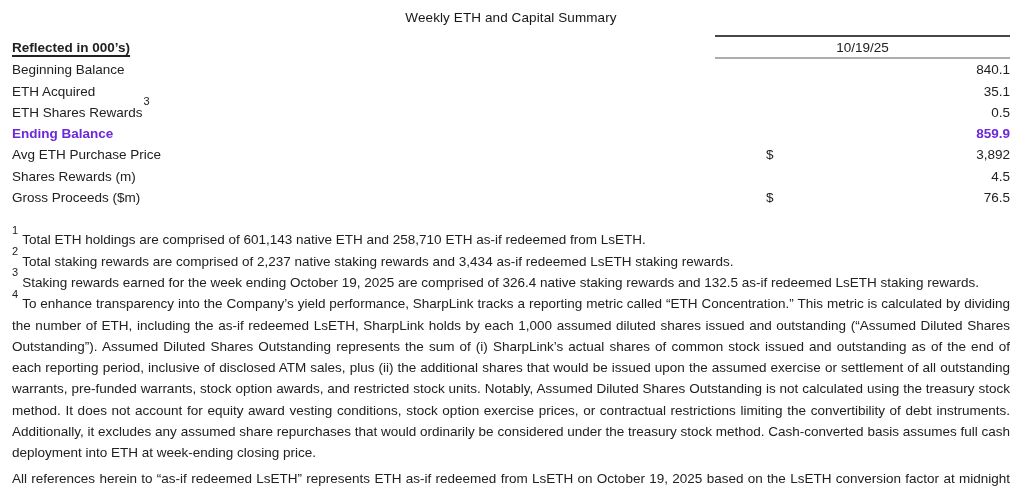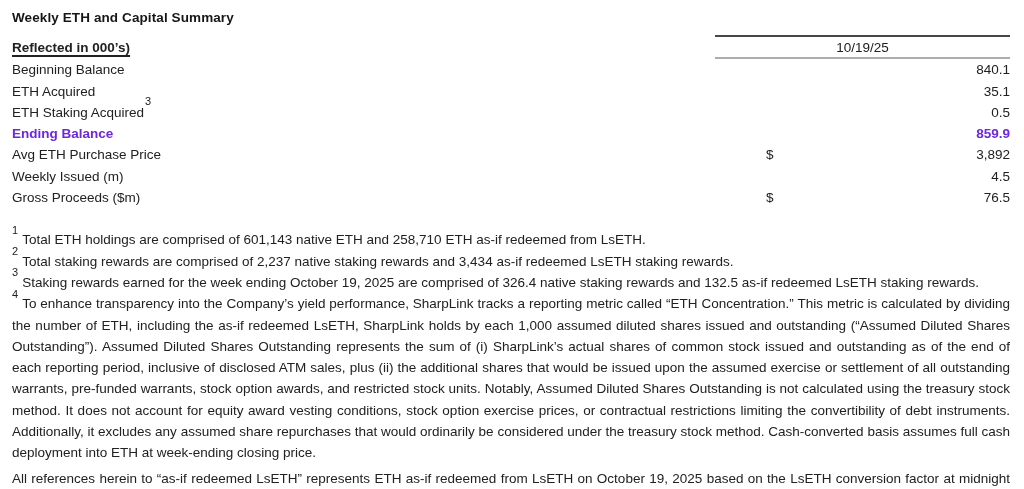--- a/index.html
+++ b/index.html
@@ -5,21 +5,21 @@
   * { box-sizing: border-box; }
   html, body { margin: 0; padding: 0; }
   body {
     width: 1024px; height: 489px; overflow: hidden;
     background: #ffffff; color: #212121;
     font-family: "Liberation Sans", sans-serif;
     font-size: 13.5px; line-height: 21.3px;
   }
   .page { padding: 7px 14px 0 12px; }
 
-  .doc-title { font-weight: 700; color: #161616; letter-spacing: .1px; }
+  .doc-title { font-weight: 400; color: #161616; letter-spacing: .1px; text-align: center; }
 
   .tbl { margin-top: 7px; }
   .trow { display: flex; align-items: center; height: 21.3px; }
   .trow .lbl { flex: 1; white-space: nowrap; }
   .trow .valcol { width: 295px; position: relative; text-align: right; white-space: nowrap; }
   .trow .cur { position: absolute; left: 51px; top: 0; text-align: left; }
   .trow.bold .lbl, .trow.bold .valcol { font-weight: 700; color: #6d28d9; }
 
   .thead { display: flex; align-items: stretch; }
   .thead .lbl {
@@ -61,37 +61,37 @@
       <div class="lbl"><span>Beginning Balance</span></div>
       <div class="valcol"><span class="cur"></span><span>840.1</span></div>
     </div>
 
     <div class="trow">
       <div class="lbl"><span>ETH Acquired</span></div>
       <div class="valcol"><span class="cur"></span><span>35.1</span></div>
     </div>
 
     <div class="trow">
-      <div class="lbl"><span>ETH Staking Acquired</span><sup class="rowsup">3</sup></div>
+      <div class="lbl"><span>ETH Shares Rewards</span><sup class="rowsup">3</sup></div>
       <div class="valcol"><span class="cur"></span><span>0.5</span></div>
     </div>
 
     <div class="trow bold">
       <div class="lbl"><span>Ending Balance</span></div>
       <div class="valcol"><span class="cur"></span><span>859.9</span></div>
     </div>
 
     <div class="trow">
       <div class="lbl"><span>Avg ETH Purchase Price</span></div>
       <div class="valcol"><span class="cur">$</span><span>3,892</span></div>
     </div>
 
 
     <div class="trow">
-      <div class="lbl"><span>Weekly Issued (m)</span></div>
+      <div class="lbl"><span>Shares Rewards (m)</span></div>
       <div class="valcol"><span class="cur"></span><span>4.5</span></div>
     </div>
 
     <div class="trow">
       <div class="lbl"><span>Gross Proceeds ($m)</span></div>
       <div class="valcol"><span class="cur">$</span><span>76.5</span></div>
     </div>
 
   </div>
 

